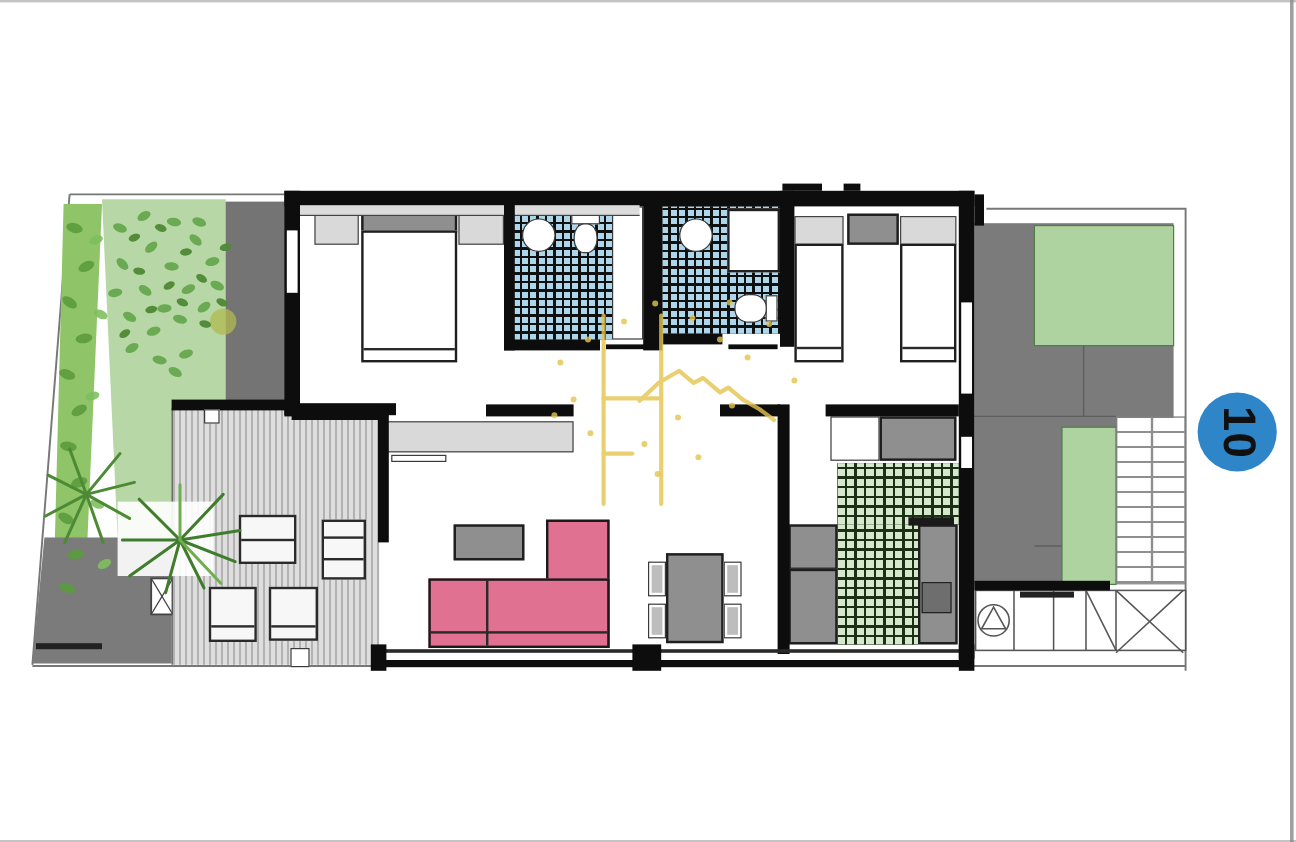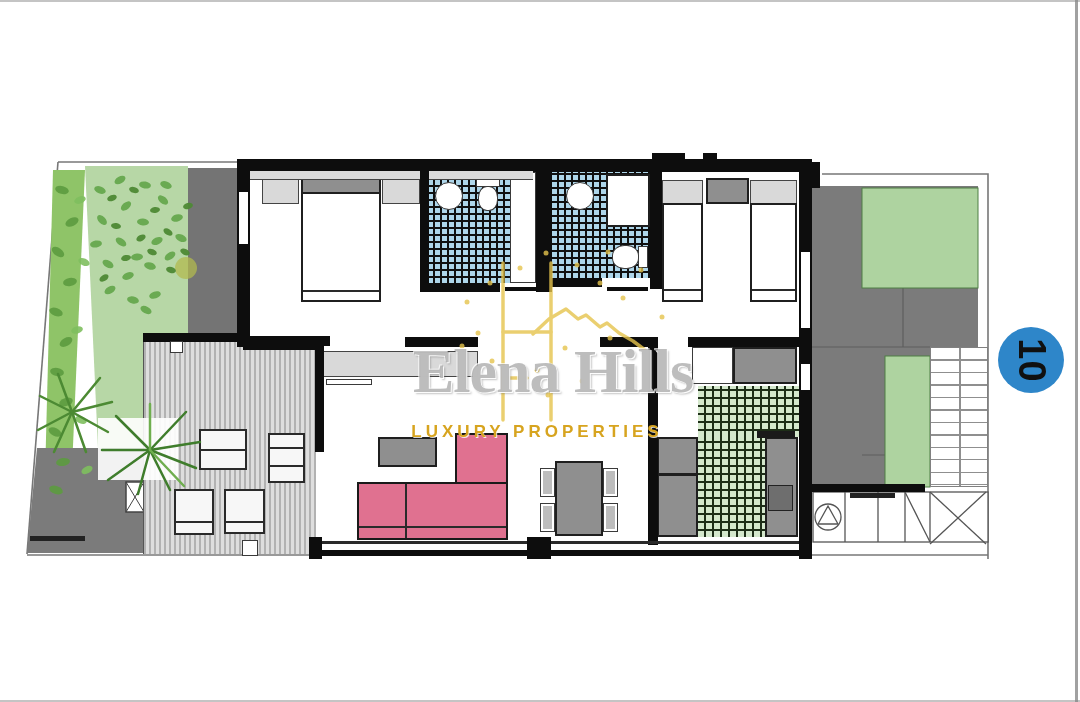--- a/index.html
+++ b/index.html
@@ -318,22 +318,20 @@
         <circle cx="492" cy="361" r="2.5"></circle>
       <circle cx="462" cy="346" r="2.5"></circle>
         <circle cx="565" cy="348" r="2.5"></circle>
       <circle cx="537" cy="370" r="2.5"></circle>
         <circle cx="582" cy="381" r="2.5"></circle>
       <circle cx="548" cy="395" r="2.5"></circle>
         <circle cx="610" cy="338" r="2.5"></circle>
     </g>
   </svg>
 
-  <div id="watermark-title">Elena Hills</div>
-  <div id="watermark-subtitle">LUXURY PROPERTIES</div>
 
   <div id="plot-badge">
     <span>10</span>
   </div>
 
   <div class="frame" style="left:0;top:0;width:1080px;height:1.5px;opacity:.5;"></div>
   <div class="frame" style="left:1075px;top:0;width:2.5px;height:702px;opacity:.8;"></div>
   <div class="frame" style="left:0;top:700px;width:1080px;height:2px;opacity:.5;"></div>
 </div>
 

